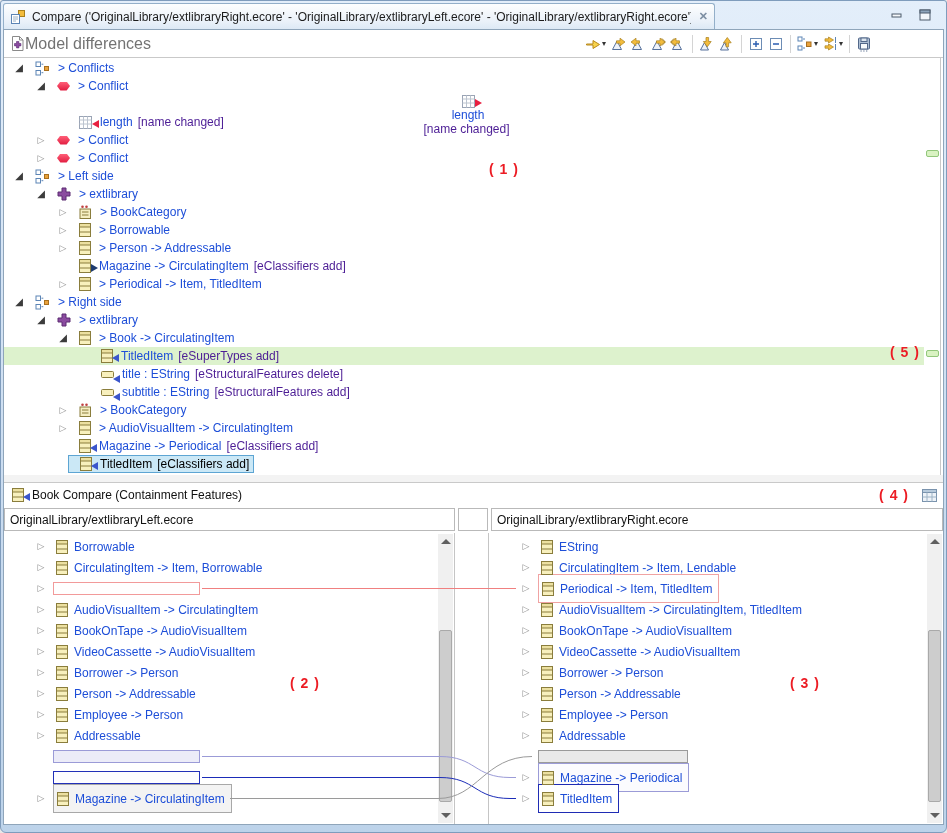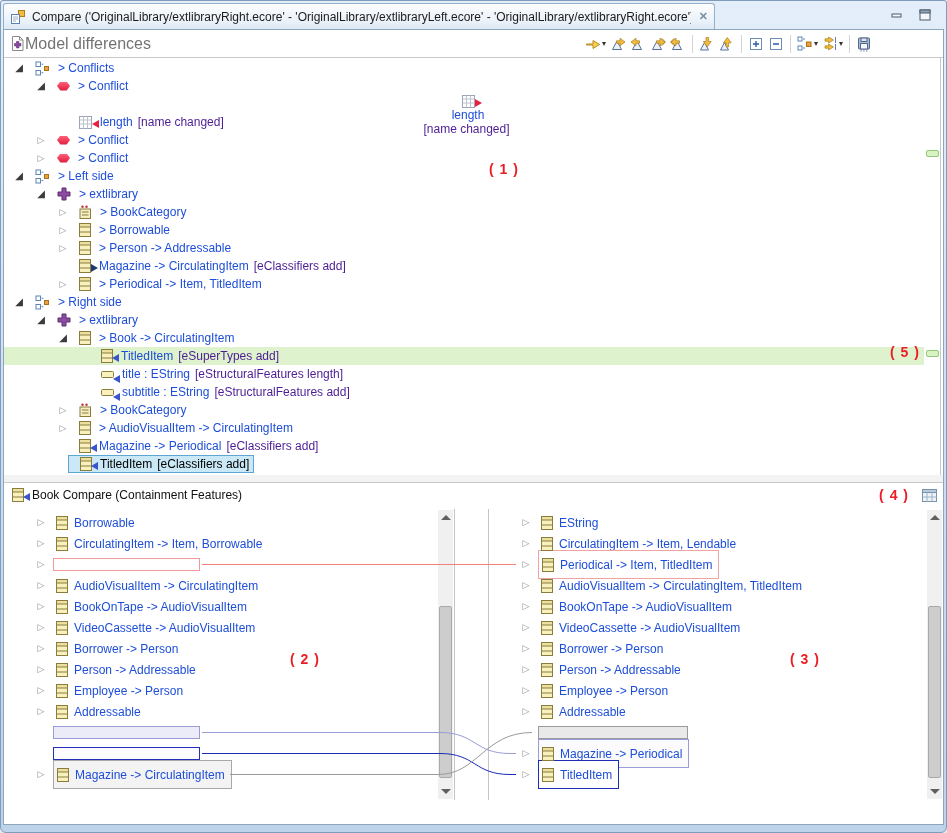--- a/index.html
+++ b/index.html
@@ -397,21 +397,21 @@
           </div>
           <div class="trow" style="padding-left: 74px;">
             <span class="exp none"></span>
             <span class="iconwrap">
               <svg width="13" height="9" viewBox="0 0 13 9">
                 <rect x="0.5" y="1.5" width="12" height="6" rx="1" fill="#f8f0bd" stroke="#8a7d3c"></rect>
               </svg>
               <span class="badge blue-left"></span>
             </span>
             <span class="lbl">title : EString</span>
-            <span class="dec">[eStructuralFeatures length]</span>
+            <span class="dec">[eStructuralFeatures delete]</span>
           </div>
           <div class="trow" style="padding-left: 74px;">
             <span class="exp none"></span>
             <span class="iconwrap">
               <svg width="13" height="9" viewBox="0 0 13 9">
                 <rect x="0.5" y="1.5" width="12" height="6" rx="1" fill="#f8f0bd" stroke="#8a7d3c"></rect>
               </svg>
               <span class="badge blue-left"></span>
             </span>
             <span class="lbl">subtitle : EString</span>
@@ -492,20 +492,25 @@
       <span class="ann" style="right:34px;top:4px">( 4 )</span>
       <span class="iconwrap" style="margin-left:auto">
         <svg width="15" height="13" viewBox="0 0 15 13">
             <rect x="0.5" y="0.5" width="14" height="12" fill="#eef3f8" stroke="#7a93ad"></rect>
             <rect x="0.5" y="0.5" width="14" height="3" fill="#b8cbdc" stroke="#7a93ad"></rect>
             <path d="M5 3.5 v9 M10 3.5 v9 M0.5 8 h14" stroke="#9fb4c6" fill="none"></path>
           </svg>
       </span>
     </div>
 
+    <div class="colheads">
+      <div class="chbox chL">OriginalLibrary/extlibraryLeft.ecore</div>
+      <div class="chbox chG"></div>
+      <div class="chbox chR">OriginalLibrary/extlibraryRight.ecore</div>
+    </div>
 
     <div class="cpanes" id="cpanes">
       <div class="pane paneL" id="paneL">
         <div id="paneLrows" style="padding-top:3px">
             <div class="crow">
               <span class="exp closed">▷</span>
               <span class="iconwrap">
                 <svg width="12" height="14" viewBox="0 0 12 14">
                   <rect x="0.5" y="0.5" width="11" height="13" fill="#f8f0bd" stroke="#8a7d3c"></rect>
                   <rect x="0.5" y="0.5" width="11" height="3.5" fill="#ece0a0" stroke="#8a7d3c"></rect>

